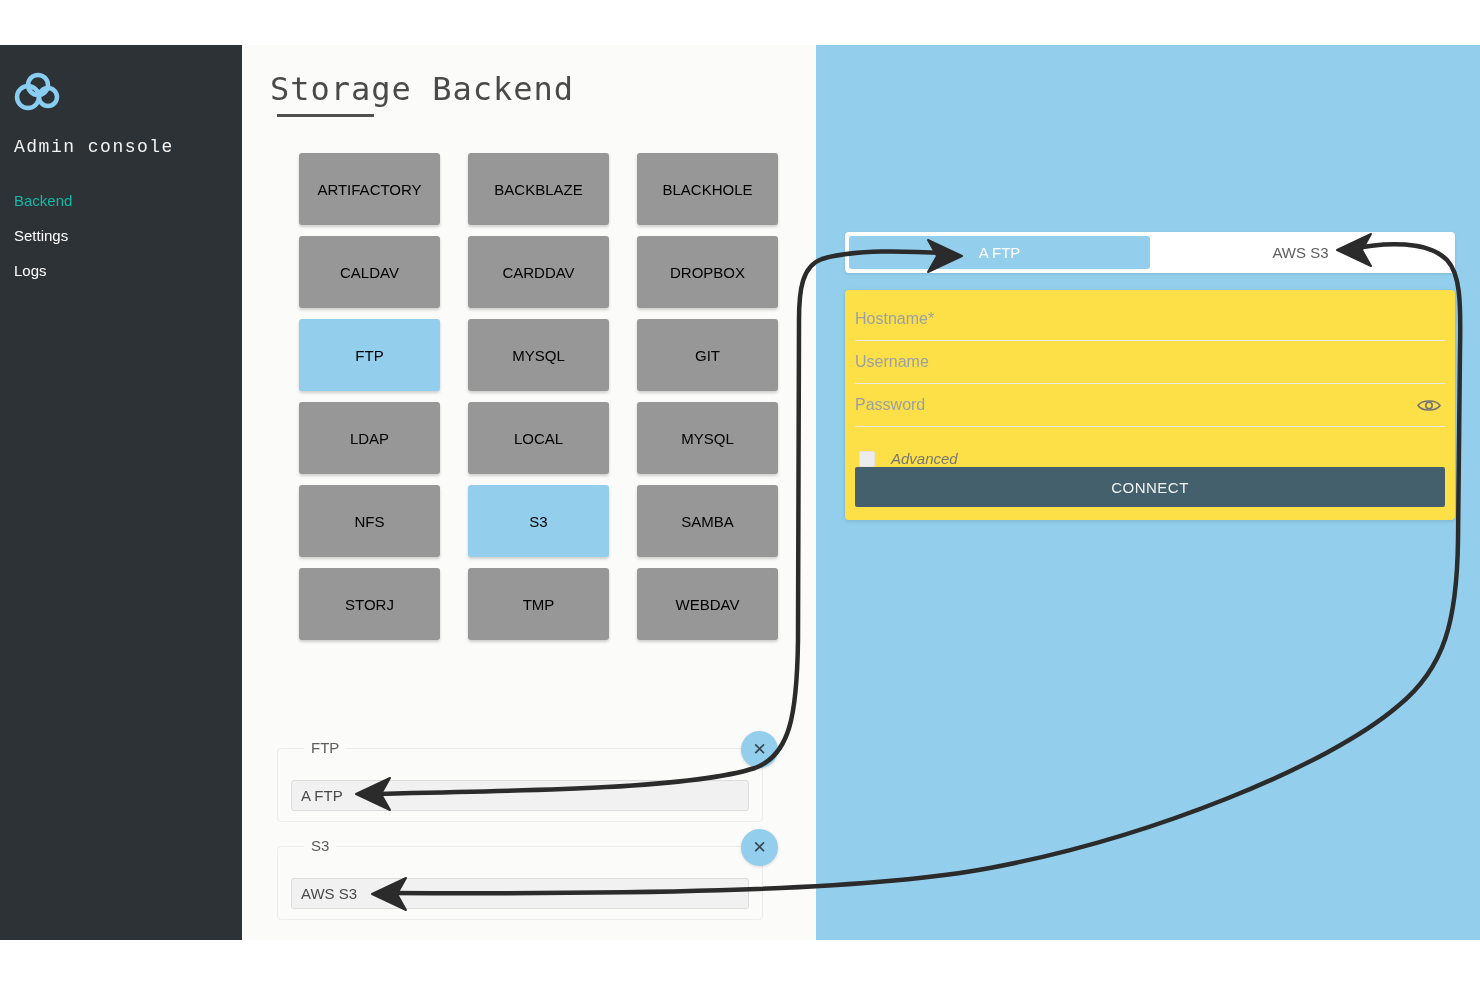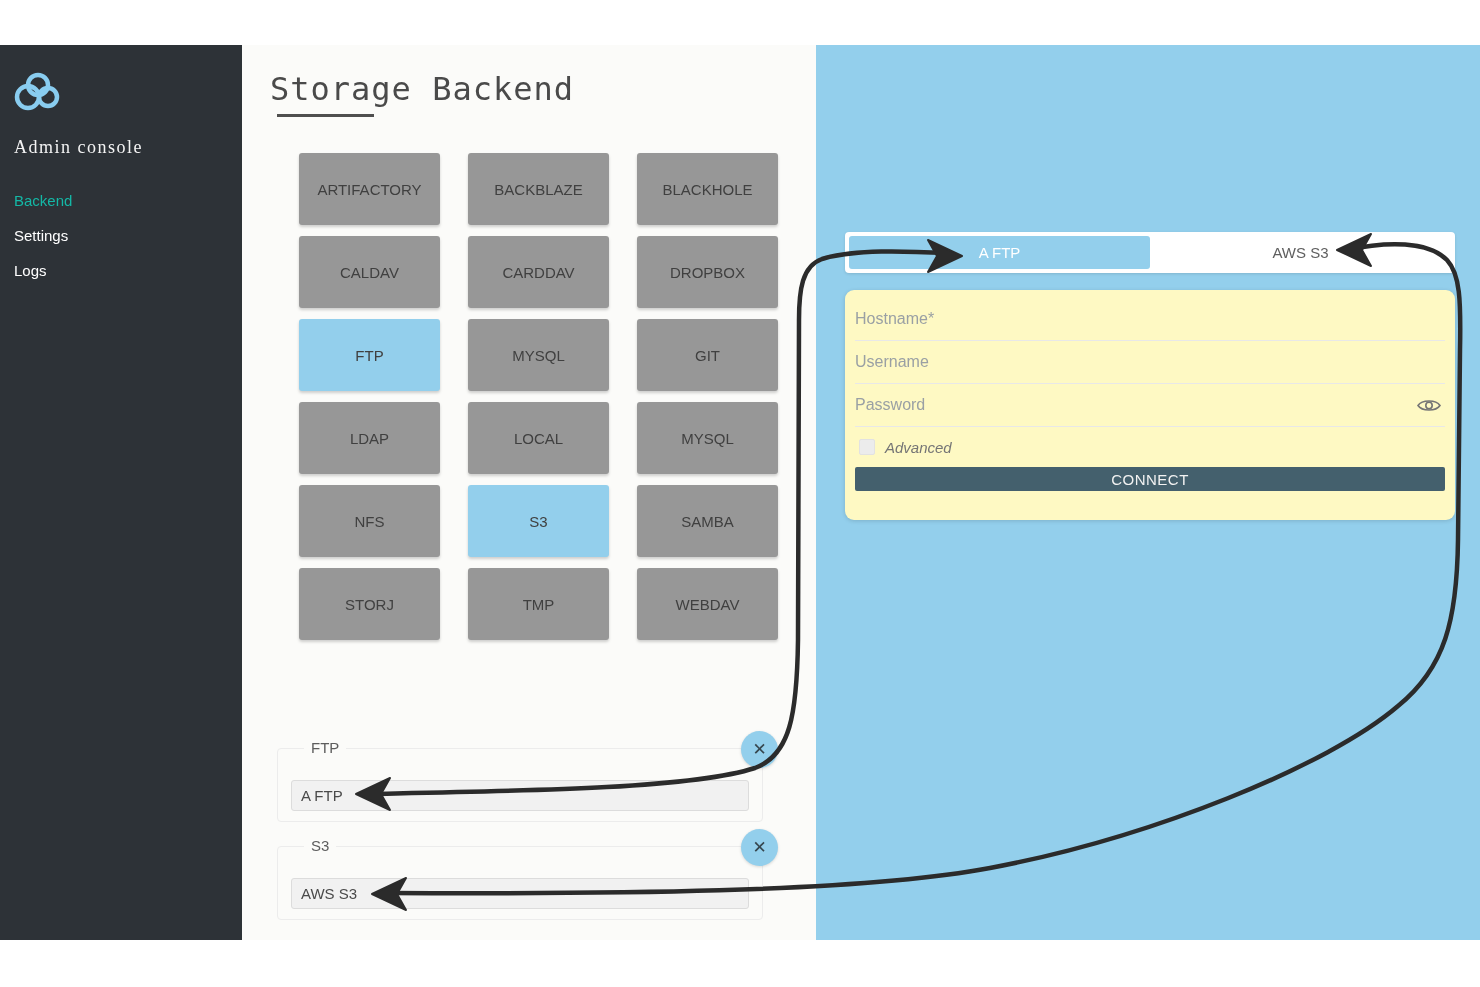--- a/index.html
+++ b/index.html
@@ -2,56 +2,56 @@
 <html><head>
 <meta charset="utf-8">
 <style>
   * { margin:0; padding:0; box-sizing:border-box; }
   html,body { width:1480px; height:987px; background:#ffffff; font-family:"Liberation Sans", sans-serif; }
   #page { position:relative; width:1480px; height:987px; overflow:hidden; background:#ffffff; }
 
   
   .sidebar { position:absolute; left:0; top:45px; width:242px; height:895px; background:#2d3237; }
   .logo { position:absolute; left:13px; top:26px; }
-  .side-title { position:absolute; left:14px; top:92px; color:#f4f4f4; font-family:Liberation Serif, serif; font-size:18px; letter-spacing:1.5px;text-align:center; }
+  .side-title { position:absolute; left:14px; top:92px; color:#f4f4f4; font-family:Liberation Mono, monospace; font-size:18px; letter-spacing:1.5px;text-align:center; }
   .nav { position:absolute; left:0; top:138px; width:100%; }
   .nav-item { padding:9px 14px; font-size:15px; color:#ffffff; cursor:pointer; }
   .nav-item.active { color:#14b8a6; }
 
   
   .main { position:absolute; left:242px; top:45px; width:574px; height:895px; background:#fbfbf9; }
   .page-title { position:absolute; left:28px; top:25px; font-family:"DejaVu Sans Mono", monospace; font-size:32px; letter-spacing:1px; color:#4a4a4a; }
   .title-underline { position:absolute; left:35px; top:69px; width:97px; height:3px; background:#4f4f4f; }
 
   .grid { position:absolute; left:35px; top:108px; width:510px; display:grid; grid-template-columns:163px 163px 163px; grid-auto-rows:72px; column-gap:6px; row-gap:11px; }
-  .bk { background:#979797; border-radius:3px; color:#404040; font-size:15px; display:flex; align-items:center; justify-content:center; box-shadow:0 2px 3px rgba(0,0,0,0.18); cursor:pointer;margin-left:22px; }
+  .bk { background:#979797; border-radius:3px; color:#000000; font-size:15px; display:flex; align-items:center; justify-content:center; box-shadow:0 2px 3px rgba(0,0,0,0.18); cursor:pointer;margin-left:22px; }
   .bk.sel { background:#93cfec; }
 
   .cfg-group { position:absolute; left:35px; width:486px; height:74px; border:1px solid #ececec; border-radius:4px; }
   .cfg-ftp { top:703px; }
   .cfg-s3  { top:801px; }
   .cfg-legend { position:absolute; left:26px; top:-10px; padding:0 7px; background:#fbfbf9; font-size:15px; color:#5d5d5d; }
   .cfg-input { position:absolute; left:13px; top:31px; width:458px; height:31px; background:#f1f1f1; border:1px solid #dcdcdc; border-radius:3px; padding:0 9px; font-size:15px; color:#4a4a4a; font-family:"Liberation Sans", sans-serif; }
   .cfg-close { position:absolute; right:-16px; top:-18px; width:37px; height:37px; border-radius:50%; background:#93cfec; border:none; color:#37474f; font-size:17px; line-height:37px; text-align:center; cursor:pointer; box-shadow:0 1px 3px rgba(0,0,0,0.15); z-index:5; }
 
   
   .rightpanel { position:absolute; left:816px; top:45px; width:664px; height:895px; background:#93cfec; }
   .tabbar { position:absolute; left:29px; top:187px; width:610px; height:41px; background:#ffffff; border-radius:4px; padding:4px; display:flex; box-shadow:0 1px 3px rgba(0,0,0,0.12); }
   .tab { flex:1; display:flex; align-items:center; justify-content:center; font-size:15px; color:#5f5f5f; border-radius:3px; cursor:pointer; }
   .tab.active { background:#93cfec; color:#ffffff; }
 
-  .formcard { position:absolute; left:29px; top:245px; width:610px; height:230px; background:#fef9c3; border-radius:9px; box-shadow:0 1px 4px rgba(0,0,0,0.15); padding:8px 10px; }
+  .formcard { position:absolute; left:29px; top:245px; width:610px; height:230px; background:#fde047; border-radius:4px; box-shadow:0 1px 4px rgba(0,0,0,0.15); padding:8px 10px; }
   .frow { position:relative; height:43px; border-bottom:1px solid #e8e8e8; display:flex; align-items:center; }
   .finput { width:100%; border:none; outline:none; font-size:16px; color:#4a4a4a; background:transparent; font-family:"Liberation Sans", sans-serif; }
   .finput::placeholder { color:#9aa0a4; opacity:1; }
   .eye { position:absolute; right:4px; top:14px; }
-  .adv-row { height:40px; display:flex; align-items:center; gap:10px; padding-left:4px; }
+  .adv-row { height:40px; display:flex; align-items:flex-end; gap:16px; padding-left:4px; }
   .adv-box { width:16px; height:16px; background:#ececec; border:1px solid #e2e2e2; border-radius:2px; cursor:pointer; }
   .adv-label { font-size:15px; font-style:italic; color:#757575; }
-  .connect { display:block; width:100%; height:24px; background:#44606d; border:none; border-radius:2px; color:#f2f2f2; font-size:15px; letter-spacing:0.5px; cursor:pointer; font-family:"Liberation Sans", sans-serif; }
+  .connect { display:block; width:100%; height:40px; background:#44606d; border:none; border-radius:2px; color:#f2f2f2; font-size:15px; letter-spacing:0.5px; cursor:pointer; font-family:"Liberation Sans", sans-serif; }
 
   
   .arrows { position:absolute; left:0; top:0; width:1480px; height:987px; pointer-events:none; z-index:50; }
 </style>
 </head>
 <body>
 
 <div id="page">
 
   <div class="sidebar">

